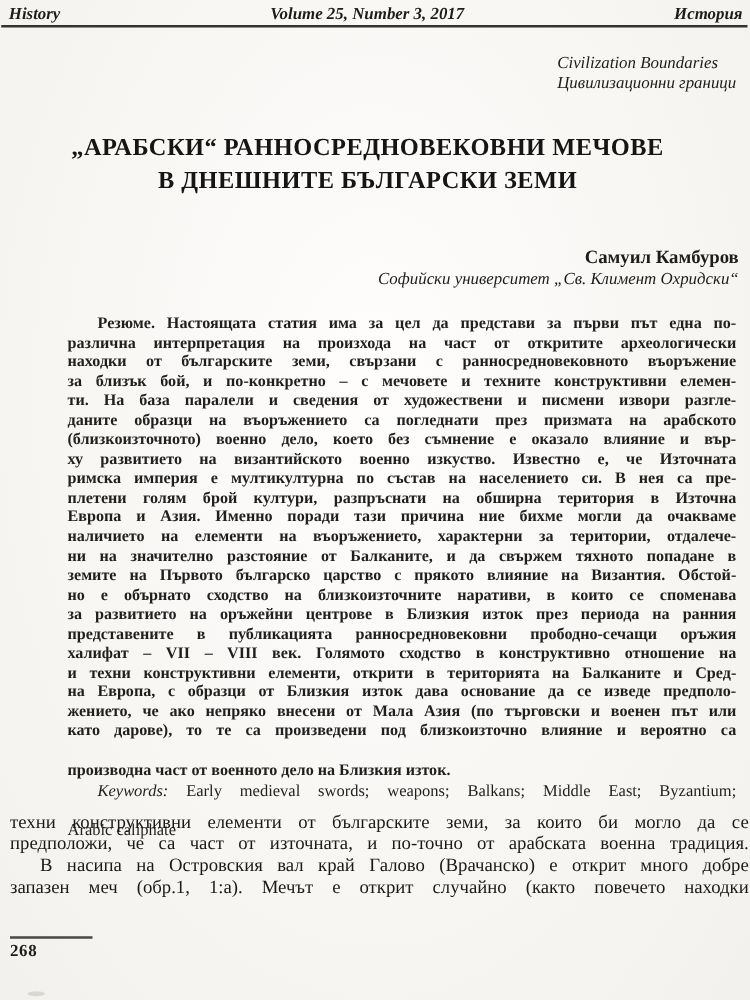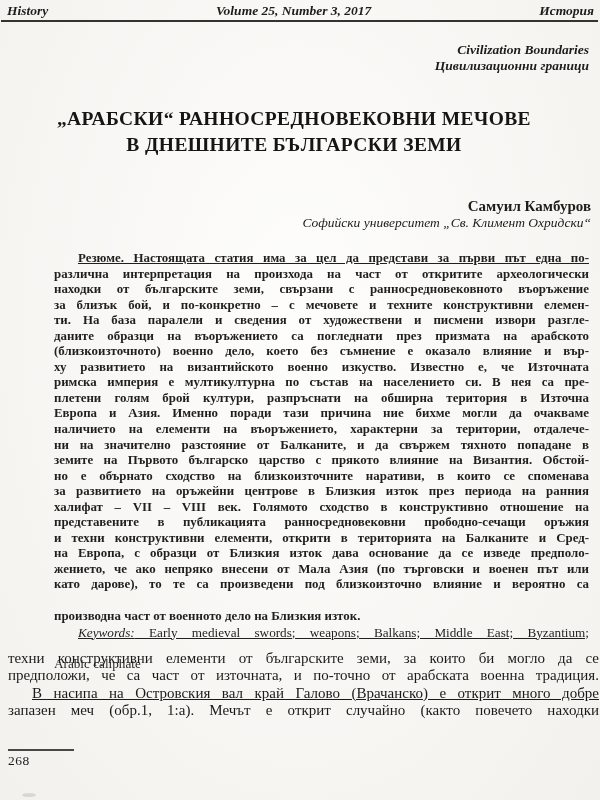--- a/index.html
+++ b/index.html
@@ -12,49 +12,49 @@
     color: #1d1c1b;
   }
   .header-row {
     position: absolute; top: 3px; left: 7px; right: 6px;
     display: flex; justify-content: space-between; align-items: baseline;
     font-style: italic; font-weight: bold; font-size: 13.5px;
   }
   .header-rule { position: absolute; top: 20px; left: 1px; right: 2px; height: 2px; background: #35332f; }
   .rubric {
     position: absolute; top: 42px; right: 11px;
-    text-align: right; font-style: italic; font-weight: bold;
+    text-align: left; font-style: italic; font-weight: normal;
     font-size: 13.5px; line-height: 15.5px;
   }
   .title-block {
     position: absolute; top: 106px; left: 0; right: 12px;
     text-align: center; font-weight: bold;
     font-size: 19.5px; line-height: 26px; letter-spacing: 0.4px;
     color: #161514;
   }
   .author-block { position: absolute; top: 198px; right: 9px; text-align: right; }
   .author-name { font-weight: bold; font-size: 15px; line-height: 17px; }
   .affiliation { font-style: italic; font-size: 13.5px; line-height: 15px; }
   .abstract {
     position: absolute; top: 251px; left: 54px; width: 535px;
     font-size: 12.9px; font-weight: bold; line-height: 15.55px;
     color: #201f1e;
   }
   .abs-line { text-align: justify; text-align-last: justify; white-space: normal; }
   .abs-line.no-just { text-align-last: left; margin-top: 16px; }
-  .first-indent { text-indent: 24px; text-decoration: underline; }
+  .first-indent { text-indent: 24px; }
   .kw-line { font-weight: normal; font-size: 13.2px; }
   .kw-label { font-style: italic; }
   .body-text {
     position: absolute; top: 650px; left: 8px; width: 591px;
     font-size: 15px; line-height: 17.3px; color: #1b1a19;
   }
   .body-line { text-align: justify; text-align-last: justify; }
   .footnote-rule { position: absolute; top: 749px; left: 8px; width: 66px; height: 2px; background: #4a4845; }
-  .page-number { position: absolute; top: 753px; left: 8px; font-size: 13.5px; font-weight: normal; letter-spacing: 0.5px; }
+  .page-number { position: absolute; top: 753px; left: 8px; font-size: 13.5px; font-weight: bold; letter-spacing: 0.5px; }
   .scan-artifact {
     position: absolute; left: 22px; top: 793px; width: 14px; height: 4px;
     background: #c9c6c0; border-radius: 50%; opacity: 0.6;
   }
 </style>
 </head>
 <body>
 
 <div class="page">
 
@@ -90,22 +90,22 @@
     <div class="abs-line">(близкоизточното) военно дело, което без съмнение е оказало влияние и вър-</div>
     <div class="abs-line">ху развитието на византийското военно изкуство. Известно е, че Източната</div>
     <div class="abs-line">римска империя е мултикултурна по състав на населението си. В нея са пре-</div>
     <div class="abs-line">плетени голям брой култури, разпръснати на обширна територия в Източна</div>
     <div class="abs-line">Европа и Азия. Именно поради тази причина ние бихме могли да очакваме</div>
     <div class="abs-line">наличието на елементи на въоръжението, характерни за територии, отдалече-</div>
     <div class="abs-line">ни на значително разстояние от Балканите, и да свържем тяхното попадане в</div>
     <div class="abs-line">земите на Първото българско царство с прякото влияние на Византия. Обстой-</div>
     <div class="abs-line">но е обърнато сходство на близкоизточните наративи, в които се споменава</div>
     <div class="abs-line">за развитието на оръжейни центрове в Близкия изток през периода на ранния</div>
+    <div class="abs-line">представените в публикацията ранносредновековни прободно-сечащи оръжия</div>
     <div class="abs-line">халифат – VII – VIII век. Голямото сходство в конструктивно отношение на</div>
-    <div class="abs-line">представените в публикацията ранносредновековни прободно-сечащи оръжия</div>
     <div class="abs-line">и техни конструктивни елементи, открити в територията на Балканите и Сред-</div>
     <div class="abs-line">на Европа, с образци от Близкия изток дава основание да се изведе предполо-</div>
     <div class="abs-line">жението, че ако непряко внесени от Мала Азия (по търговски и военен път или</div>
     <div class="abs-line">като дарове), то те са произведени под близкоизточно влияние и вероятно са</div>
     <div class="abs-line no-just">производна част от военното дело на Близкия изток.</div>
     <div class="abs-line kw-line first-indent"><span class="kw-label">Keywords:</span> <span>Early medieval swords; weapons; Balkans; Middle East; Byzantium;</span></div>
     <div class="abs-line kw-line no-just">Arabic caliphate</div>
   </div>
 
   <div class="body-text">

